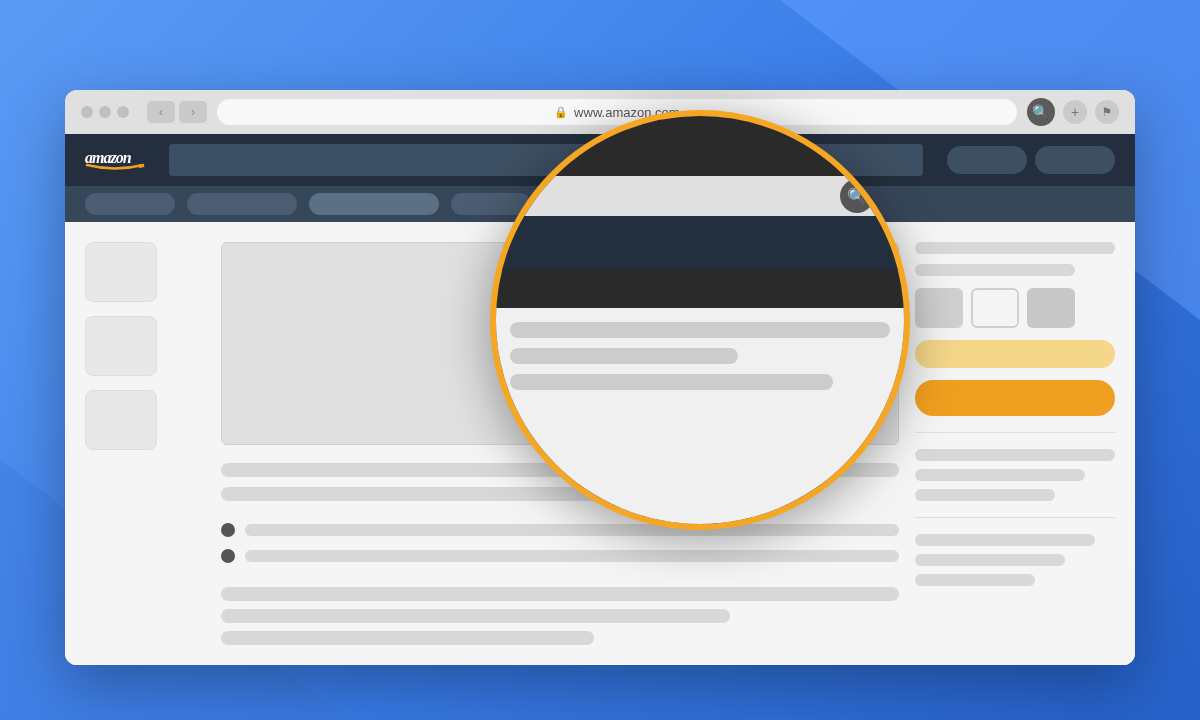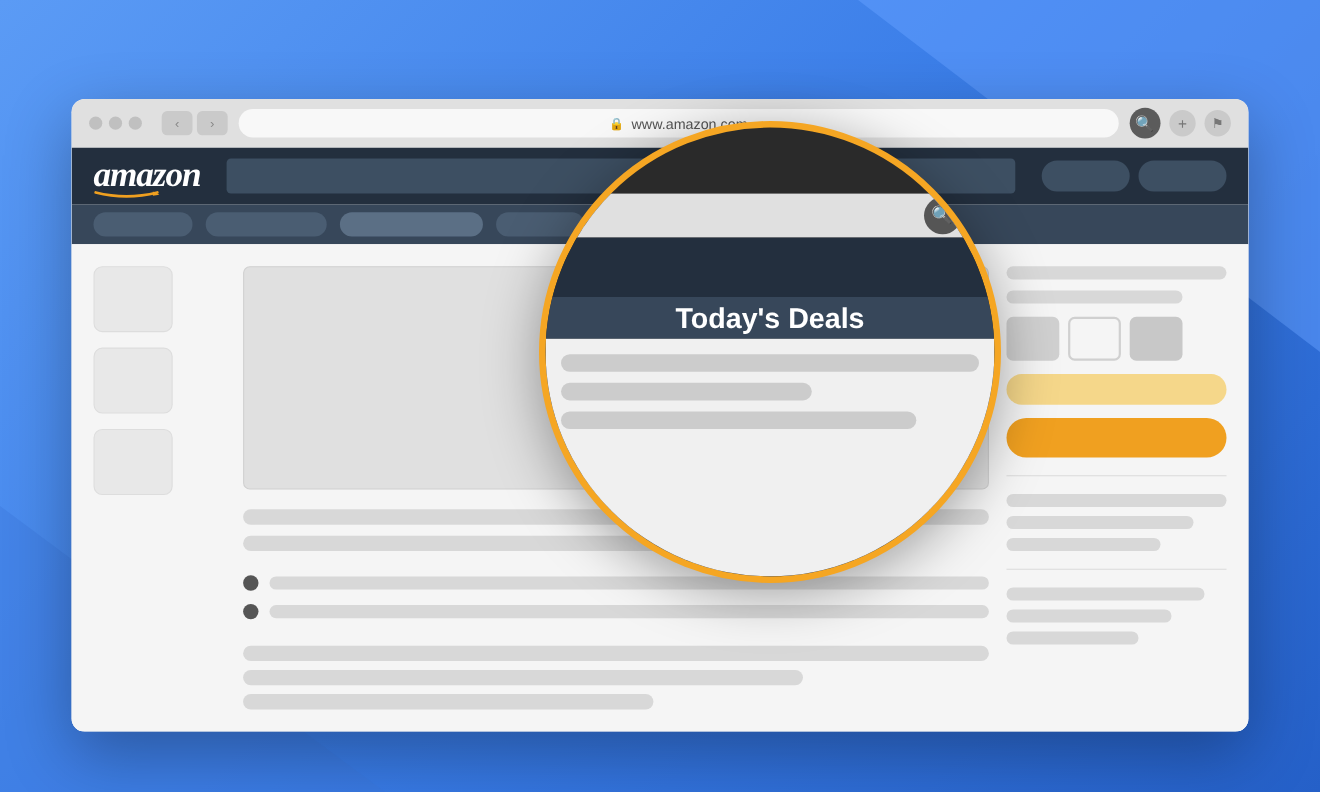--- a/index.html
+++ b/index.html
@@ -524,21 +524,21 @@
       </div>
       <div class="browser-action-btn">+</div>
       <div class="browser-action-btn" style="font-size:12px;">⚑</div>
     </div>
   </div>
 
   <div class="browser-content">
 
     <div class="amazon-nav">
       <div class="amazon-logo">
-        <span class="amazon-logo-text" style="font-style:italic; color:white; font-size:32px; font-weight:bold;">amazon</span>
+        <span class="amazon-logo-text" style="font-style:italic; color:white; font-size:16px; font-weight:bold;">amazon</span>
         <svg class="amazon-smile" viewBox="0 0 60 8">
           <path d="M2 2 Q30 9 58 2" stroke="#f0a020" stroke-width="2.5" fill="none" stroke-linecap="round"></path>
           <polygon points="54,1 60,4 54,5" fill="#f0a020"></polygon>
         </svg>
       </div>
       <div class="nav-search"></div>
       <div class="nav-pills">
         <div class="nav-pill"></div>
         <div class="nav-pill"></div>
       </div>
@@ -627,23 +627,20 @@
   <div class="magnifier-inner">
 
     <div class="mag-address-bar-area">
       <div class="mag-search-btn">
         <span>🔍</span>
       </div>
     </div>
 
     <div class="mag-amazon-nav"></div>
 
-    <div class="mag-subnav">
-      <span class="mag-todays-deals-text">Today's Deals</span>
-    </div>
 
     <div class="mag-content-below">
       <div class="mag-content-line"></div>
       <div class="mag-content-line mag-content-line-short"></div>
       <div class="mag-content-line" style="width:85%;"></div>
     </div>
 
   </div>
 </div>
 

